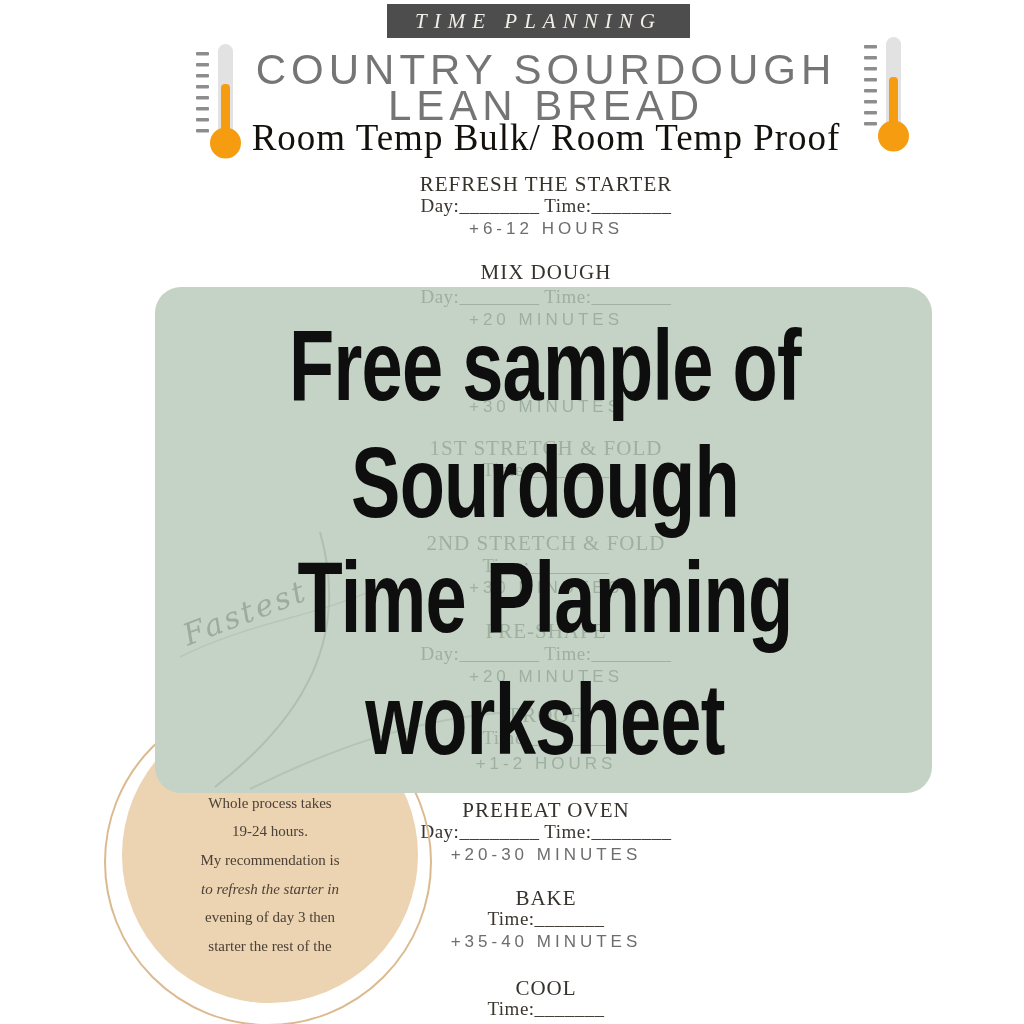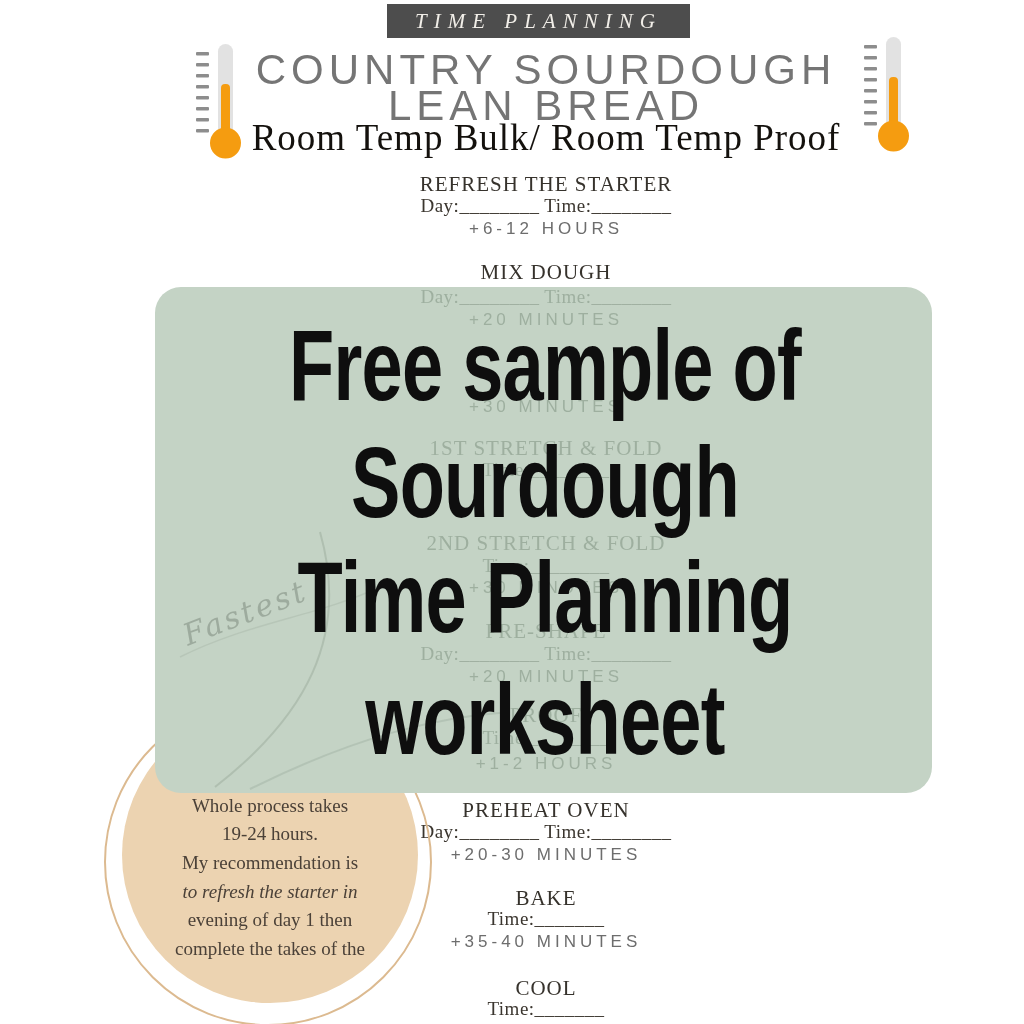--- a/index.html
+++ b/index.html
@@ -33,21 +33,21 @@
   .watermark{position:absolute;left:148px;top:595px;font-family:"DejaVu Serif",serif;
              font-style:italic;font-size:30px;letter-spacing:3px;color:rgba(125,138,125,0.55);
              transform:rotate(-21deg);white-space:nowrap;}
 
   
   .note-ring{position:absolute;left:72px;top:698px;width:324px;height:324px;border-radius:50%;
              border:2px solid #dcba90;}
   .note-circle{position:absolute;left:90px;top:707px;width:296px;height:296px;border-radius:50%;
                background:#ecd3b1;}
   .note-line{position:absolute;left:85px;width:306px;text-align:center;white-space:nowrap;
-             font-family:"Liberation Serif",serif;font-size:19px;color:#4b4138;}
+             font-family:"Liberation Serif",serif;font-size:15px;color:#4b4138;}
 
   .therm{position:absolute;}
   .deco{position:absolute;left:123px;top:287px;}
 </style>
 </head>
 <body>
 
 <div id="canvas">
 
   <div class="banner">
@@ -97,22 +97,22 @@
   <div class="line step-duration" style="top:932px;">+35-40 MINUTES</div>
   <div class="line step-title" style="top:976px;">COOL</div>
   <div class="line step-fields" style="top:998px;">Time:_______</div>
 
   <div class="note-ring"></div>
   <div class="note-circle"></div>
   <div class="note-line" style="top:795px;">Whole process takes</div>
   <div class="note-line" style="top:823px;">19-24 hours.</div>
   <div class="note-line" style="top:852px;">My recommendation is</div>
   <div class="note-line" style="top:881px;font-style:italic;">to refresh the starter in</div>
-  <div class="note-line" style="top:909px;">evening of day 1 then</div>
-  <div class="note-line" style="top:938px;">complete the takes of the</div>
+  <div class="note-line" style="top:909px;">evening of day 3 then</div>
+  <div class="note-line" style="top:938px;">starter the rest of the</div>
 
   <div class="overlay-box"></div>
 
   <svg class="deco" width="777" height="506" viewBox="0 0 777 506">
     <path d="M 60 500 C 150 430 195 350 165 245" stroke="rgba(150,166,151,0.45)" stroke-width="2" fill="none"></path>
     <path d="M 95 502 C 200 450 280 430 355 425" stroke="rgba(150,166,151,0.35)" stroke-width="2" fill="none"></path>
     <path d="M 25 370 C 95 335 160 330 225 300" stroke="rgba(150,166,151,0.28)" stroke-width="1.5" fill="none"></path>
   </svg>
   <div class="watermark">Fastest</div>
 

